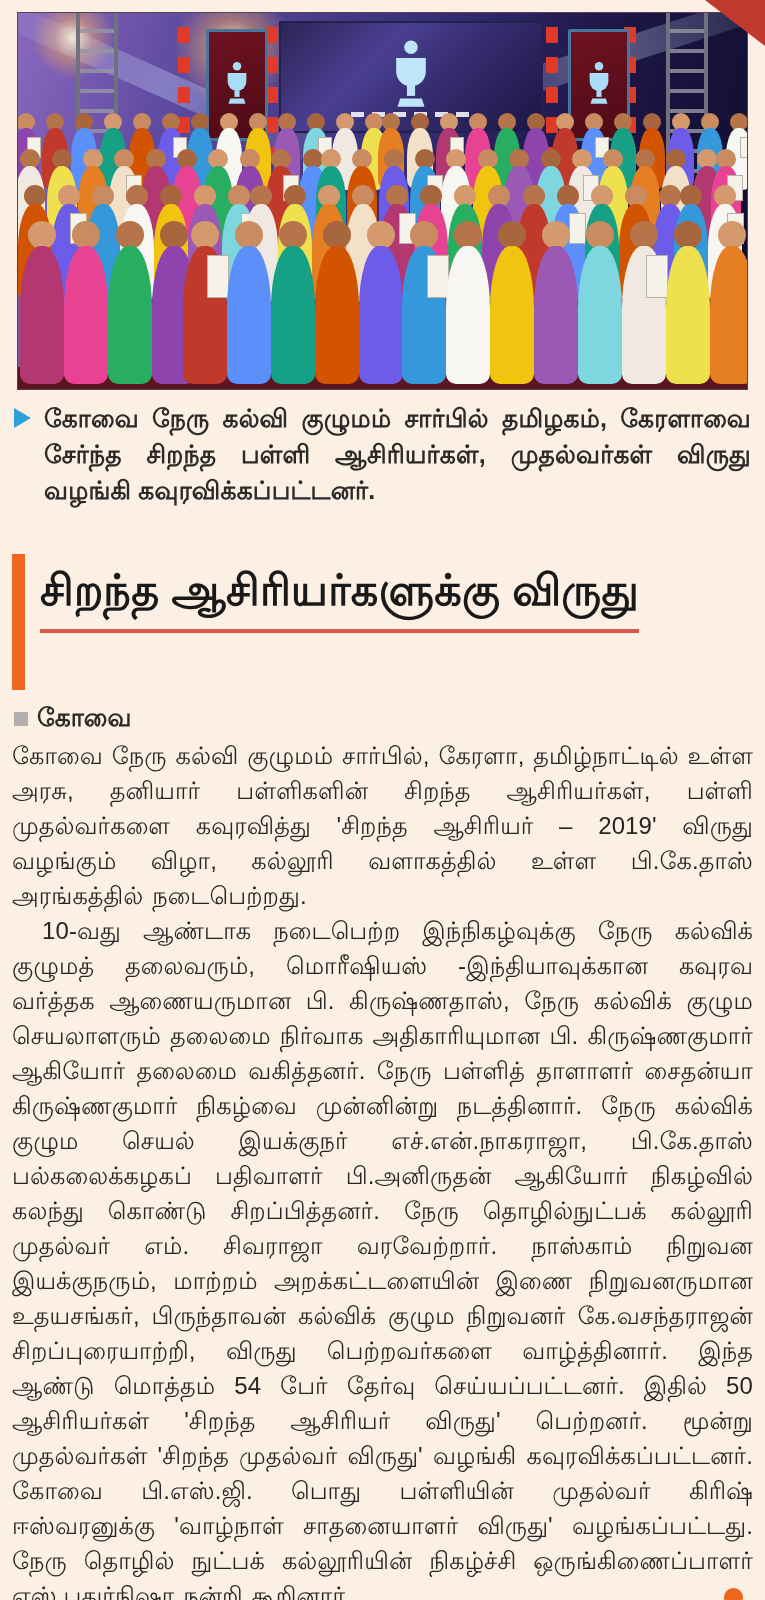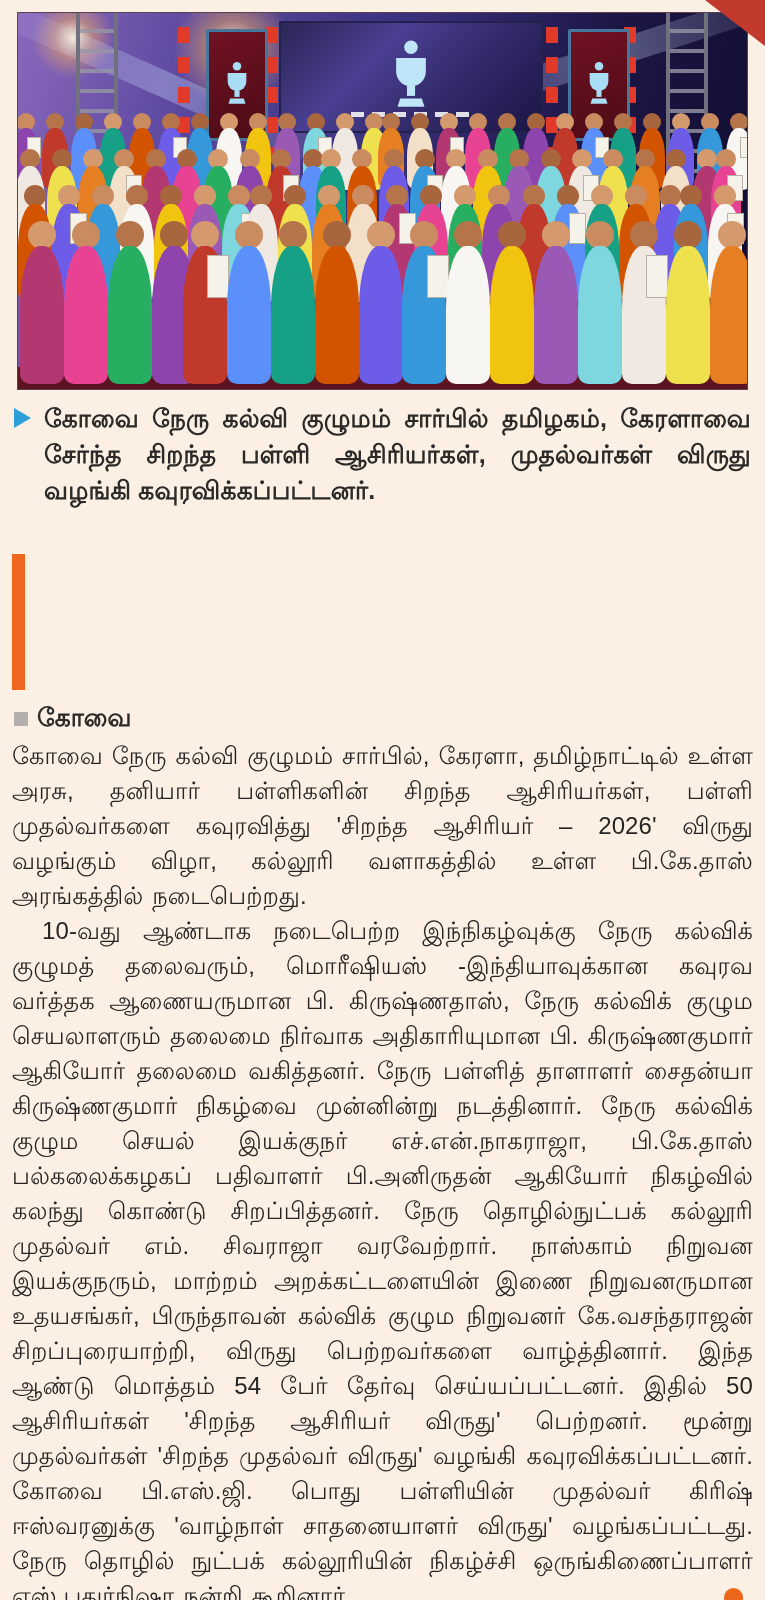--- a/index.html
+++ b/index.html
@@ -499,24 +499,25 @@
 <div class="caption">
   <div class="caption-marker">
     <div class="arrow-right"></div>
   </div>
   <div class="caption-text">கோவை நேரு கல்வி குழுமம் சார்பில் தமிழகம், கேரளாவை சேர்ந்த சிறந்த பள்ளி ஆசிரியர்கள், முதல்வர்கள் விருது வழங்கி கவுரவிக்கப்பட்டனர்.</div>
 </div>
 
 <div class="headline">
   <div class="headline-bar"></div>
   <br>
+  <span class="headline-line">சிறந்த ஆசிரியர்களுக்கு விருது</span>
 </div>
 
 <div class="byline">
   <div class="byline-square"></div>
   <div class="byline-text">கோவை</div>
 </div>
 
 <div class="article">
-  <p>கோவை நேரு கல்வி குழுமம் சார்பில், கேரளா, தமிழ்நாட்டில் உள்ள அரசு, தனியார் பள்ளிகளின் சிறந்த ஆசிரியர்கள், பள்ளி முதல்வர்களை கவுரவித்து 'சிறந்த ஆசிரியர் – 2026' விருது வழங்கும் விழா, கல்லூரி வளாகத்தில் உள்ள பி.கே.தாஸ் அரங்கத்தில் நடைபெற்றது.</p>
+  <p>கோவை நேரு கல்வி குழுமம் சார்பில், கேரளா, தமிழ்நாட்டில் உள்ள அரசு, தனியார் பள்ளிகளின் சிறந்த ஆசிரியர்கள், பள்ளி முதல்வர்களை கவுரவித்து 'சிறந்த ஆசிரியர் – 2019' விருது வழங்கும் விழா, கல்லூரி வளாகத்தில் உள்ள பி.கே.தாஸ் அரங்கத்தில் நடைபெற்றது.</p>
   <p class="indented">10-வது ஆண்டாக நடைபெற்ற இந்நிகழ்வுக்கு நேரு கல்விக் குழுமத் தலைவரும், மொரீஷியஸ் -இந்தியாவுக்கான கவுரவ வர்த்தக ஆணையருமான பி. கிருஷ்ணதாஸ், நேரு கல்விக் குழும செயலாளரும் தலைமை நிர்வாக அதிகாரியுமான பி. கிருஷ்ணகுமார் ஆகியோர் தலைமை வகித்தனர். நேரு பள்ளித் தாளாளர் சைதன்யா கிருஷ்ணகுமார் நிகழ்வை முன்னின்று நடத்தினார். நேரு கல்விக் குழும செயல் இயக்குநர் எச்.என்.நாகராஜா, பி.கே.தாஸ் பல்கலைக்கழகப் பதிவாளர் பி.அனிருதன் ஆகியோர் நிகழ்வில் கலந்து கொண்டு சிறப்பித்தனர். நேரு தொழில்நுட்பக் கல்லூரி முதல்வர் எம். சிவராஜா வரவேற்றார். நாஸ்காம் நிறுவன இயக்குநரும், மாற்றம் அறக்கட்டளையின் இணை நிறுவனருமான உதயசங்கர், பிருந்தாவன் கல்விக் குழும நிறுவனர் கே.வசந்தராஜன் சிறப்புரையாற்றி, விருது பெற்றவர்களை வாழ்த்தினார். இந்த ஆண்டு மொத்தம் 54 பேர் தேர்வு செய்யப்பட்டனர். இதில் 50 ஆசிரியர்கள் 'சிறந்த ஆசிரியர் விருது' பெற்றனர். மூன்று முதல்வர்கள் 'சிறந்த முதல்வர் விருது' வழங்கி கவுரவிக்கப்பட்டனர். கோவை பி.எஸ்.ஜி. பொது பள்ளியின் முதல்வர் கிரிஷ் ஈஸ்வரனுக்கு 'வாழ்நாள் சாதனையாளர் விருது' வழங்கப்பட்டது. நேரு தொழில் நுட்பக் கல்லூரியின் நிகழ்ச்சி ஒருங்கிணைப்பாளர் எஸ்.பதுர்நிஷா நன்றி கூறினார்.</p>
   <span class="end-dot"></span>
 </div>
 
 </body></html>

